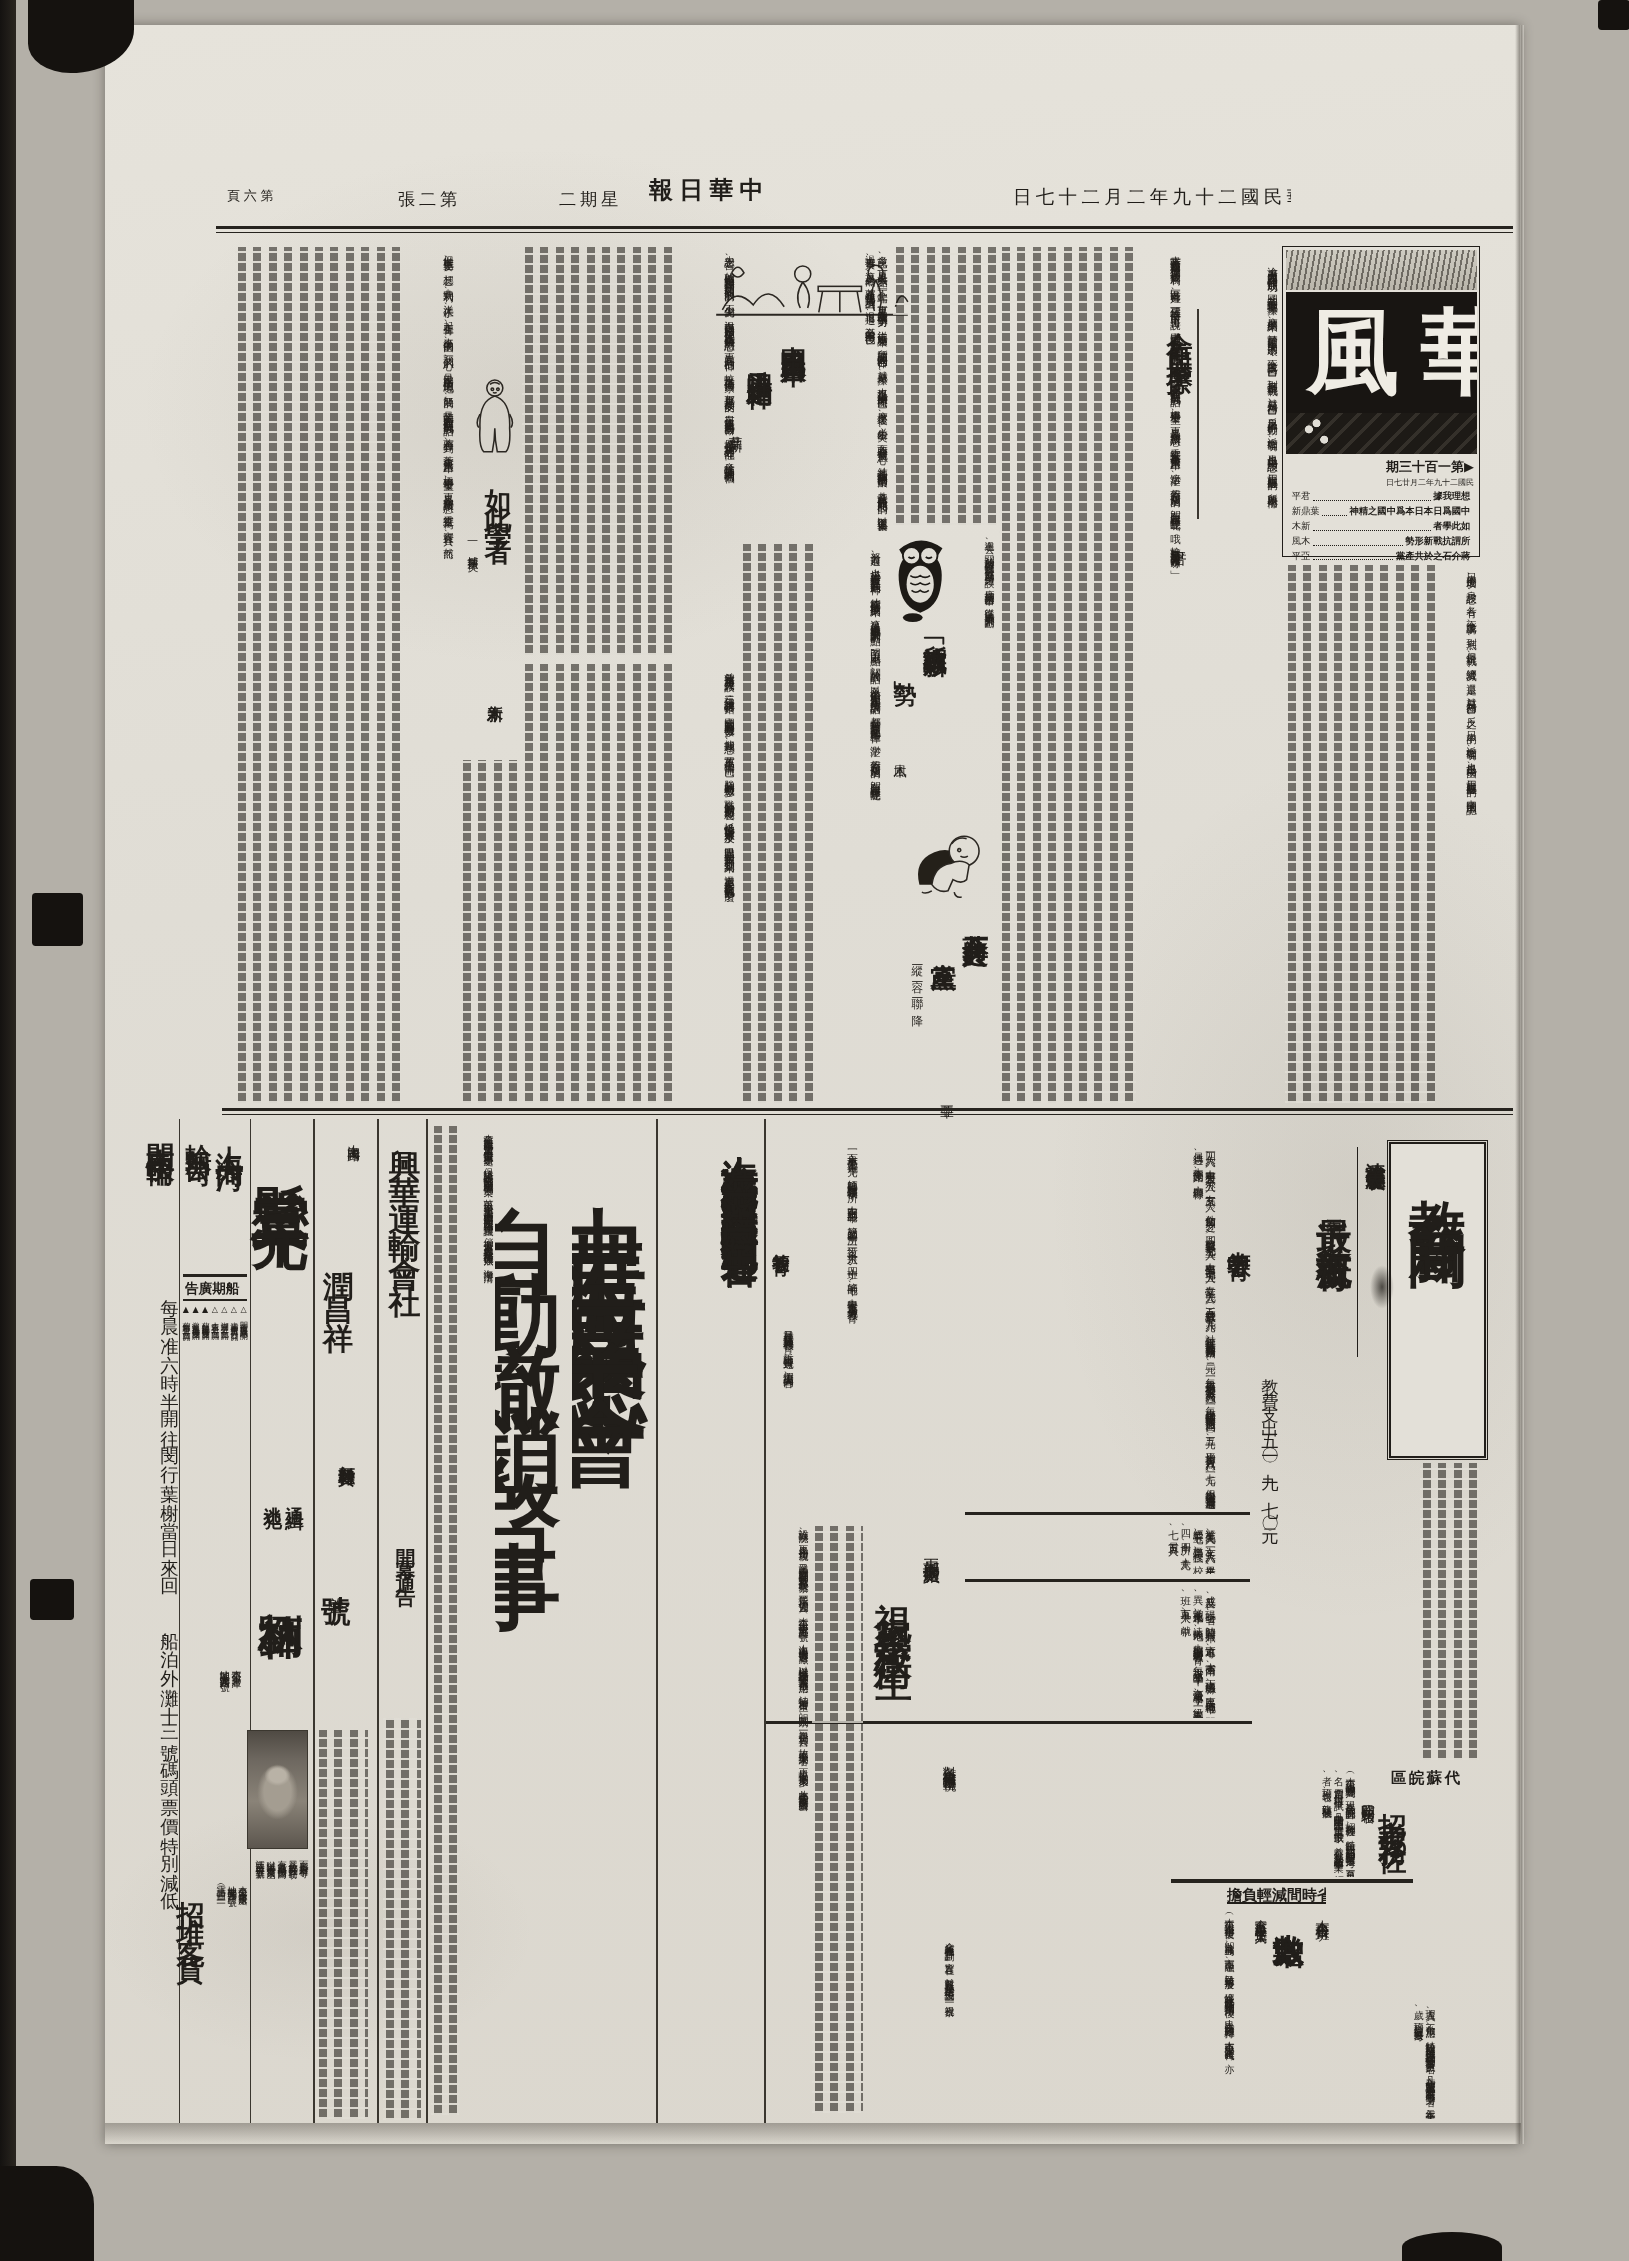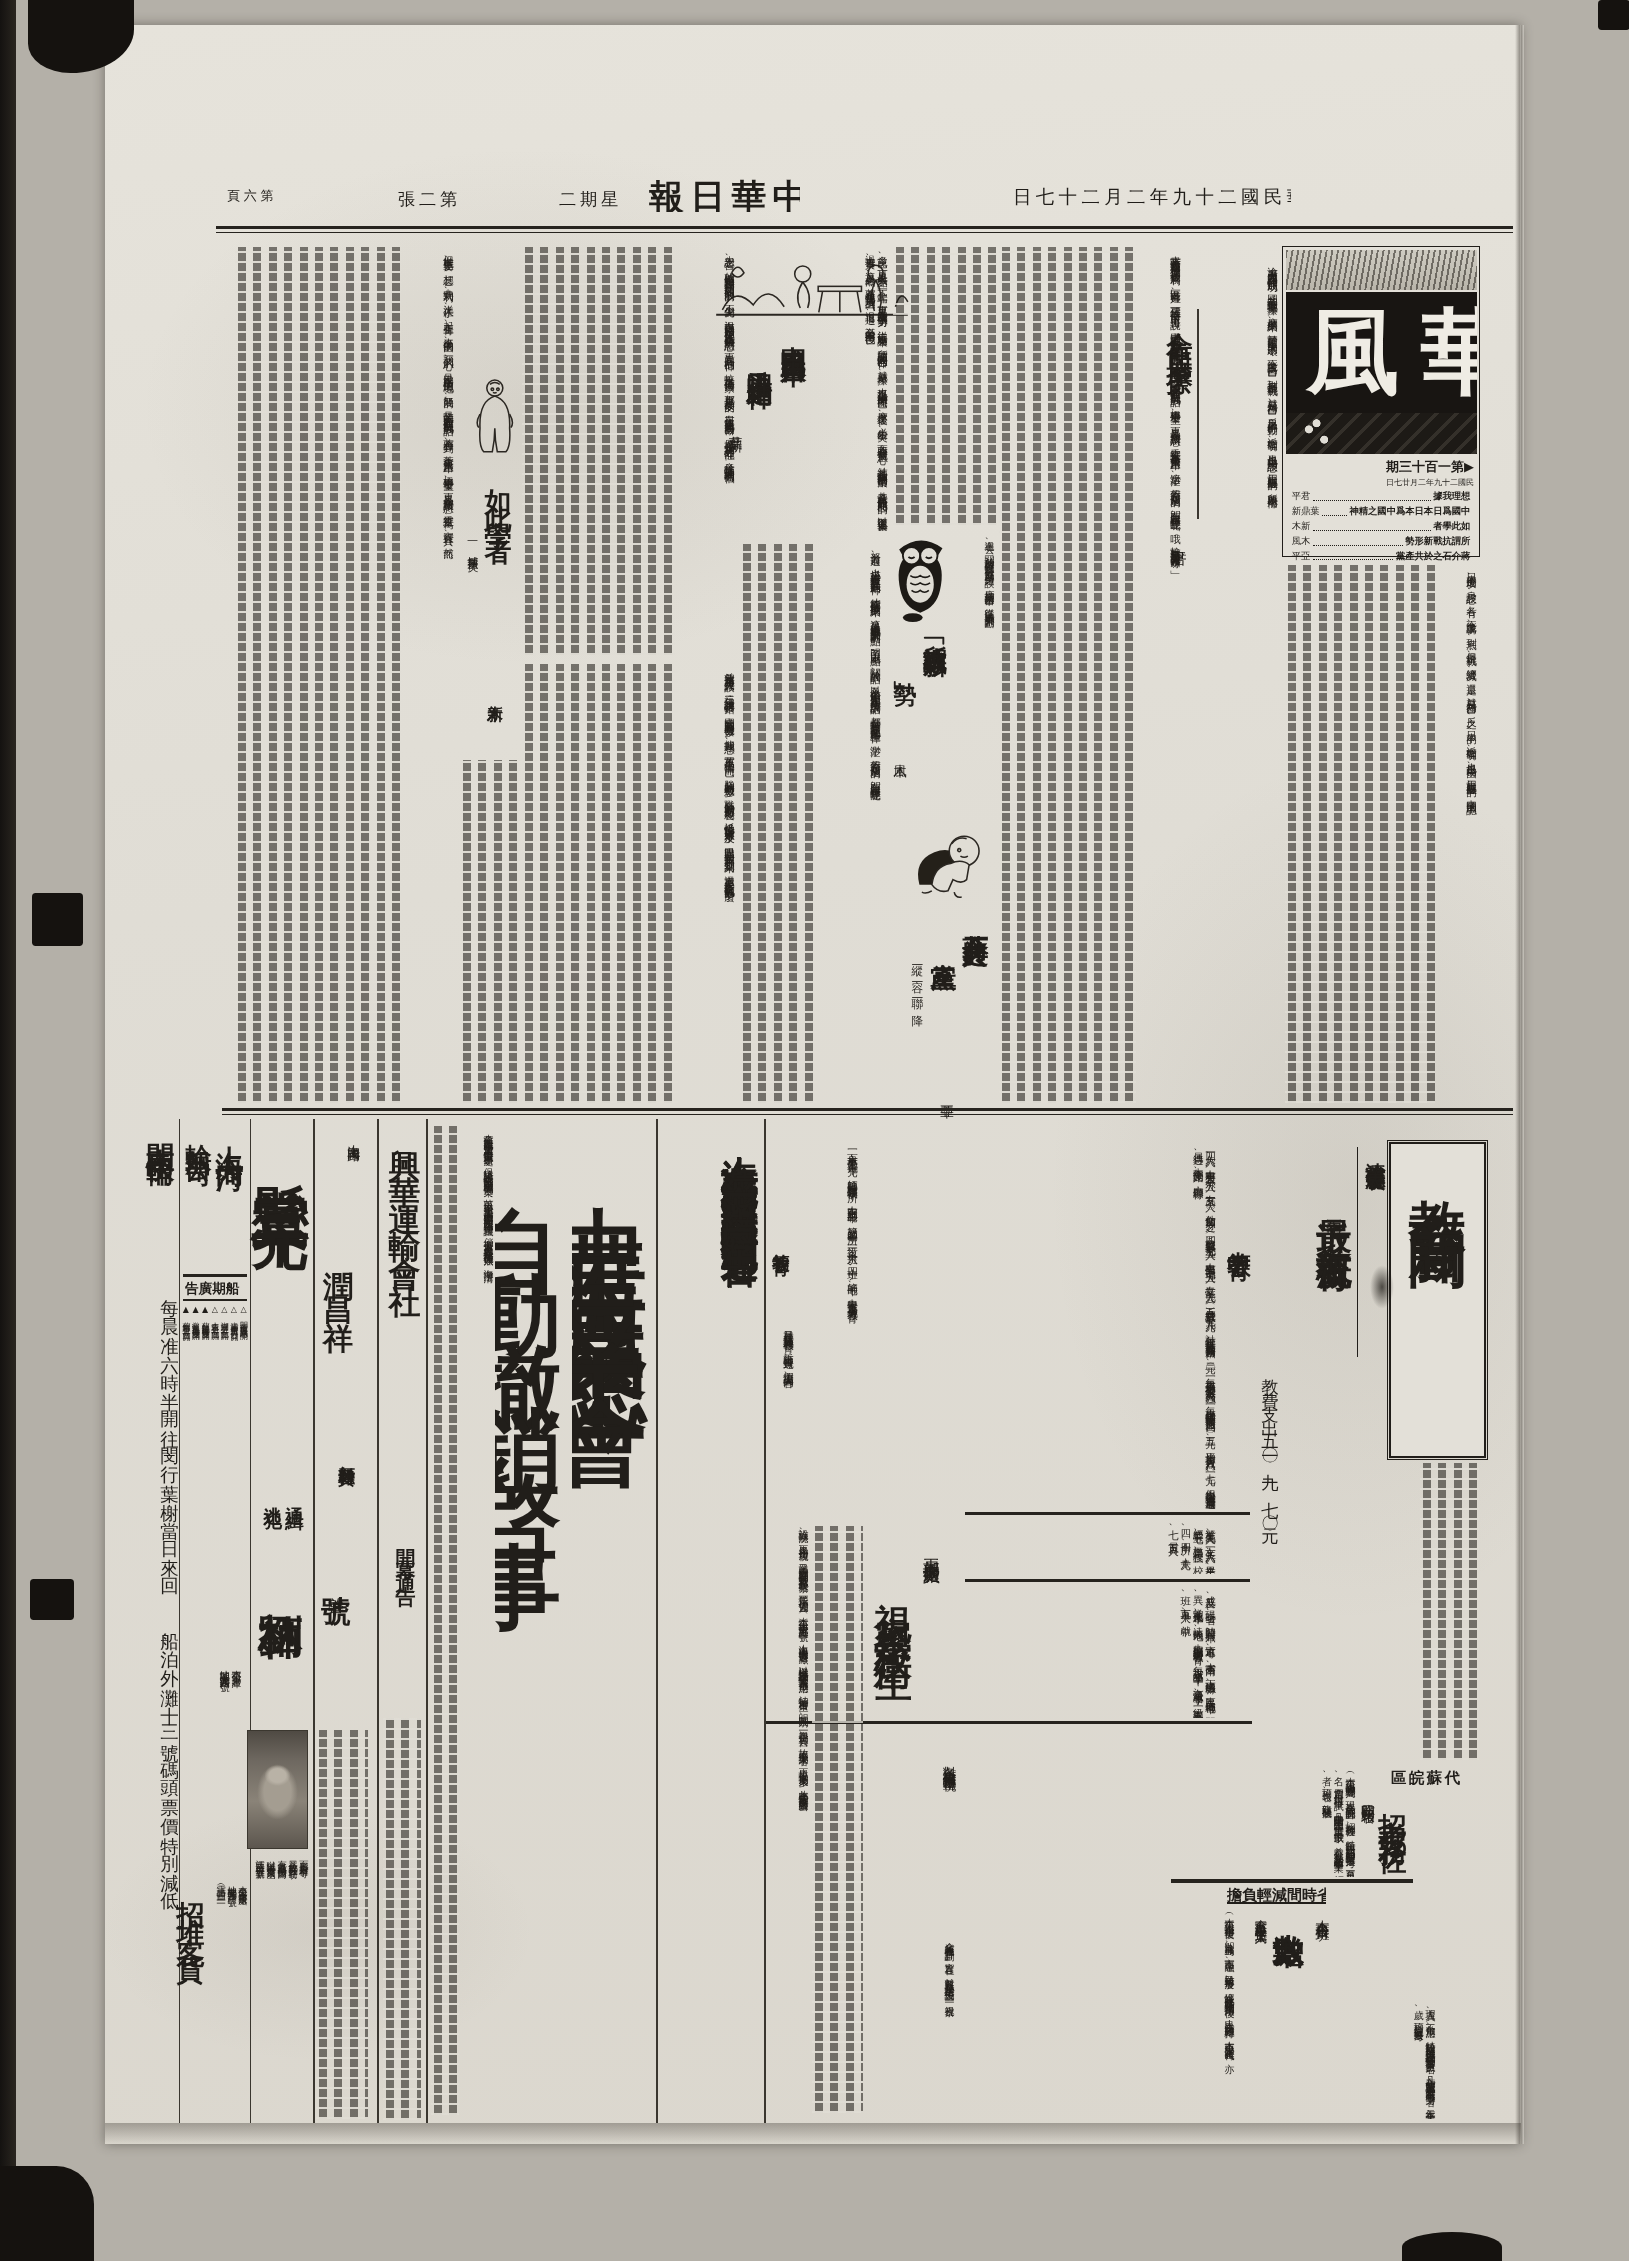--- a/index.html
+++ b/index.html
@@ -37,21 +37,21 @@
   svg{display:block;}
 </style>
 </head>
 <body>
 
 <div class="stage">
 
   <div class="paper"></div>
 
   <div class="abs hrtl" style="left:1013px;top:184px;width:278px;height:26px;font-size:18.5px;letter-spacing:4.3px;">日七十二月二年九十二國民華中</div>
-  <div class="abs hrtl bold" style="left:649px;top:174px;width:151px;height:38px;font-size:35px;letter-spacing:6.2px;">報日華中</div>
+  <div class="abs hrtl bold" style="left:649px;top:174px;width:151px;height:38px;font-size:24px;letter-spacing:6.2px;">報日華中</div>
   <div class="abs hrtl" style="left:559px;top:187px;width:62px;height:22px;font-size:17.3px;letter-spacing:3.7px;">二期星</div>
   <div class="abs hrtl" style="left:398px;top:187px;width:62px;height:22px;font-size:17.3px;letter-spacing:3.7px;">張二第</div>
   <div class="abs hrtl" style="left:227px;top:187px;width:62px;height:22px;font-size:13px;letter-spacing:3.7px;">頁六第</div>
   <div class="abs dbl" style="left:216px;top:226px;width:1297px;"></div>
 
   <div class="abs boxed" style="left:1282px;top:246px;width:196px;height:309px;background:#e3e0d8;">
     <div style="height:40px;margin:2.5px;background:
       repeating-linear-gradient(100deg, rgba(40,36,30,.55) 0 1.9px, transparent 1.9px 5.6px),
       linear-gradient(#cfccc2,#b9b5aa);"></div>
     <div style="height:121px;margin:0 2.5px;background:#181512;color:#efece4;display:flex;align-items:center;justify-content:center;">

